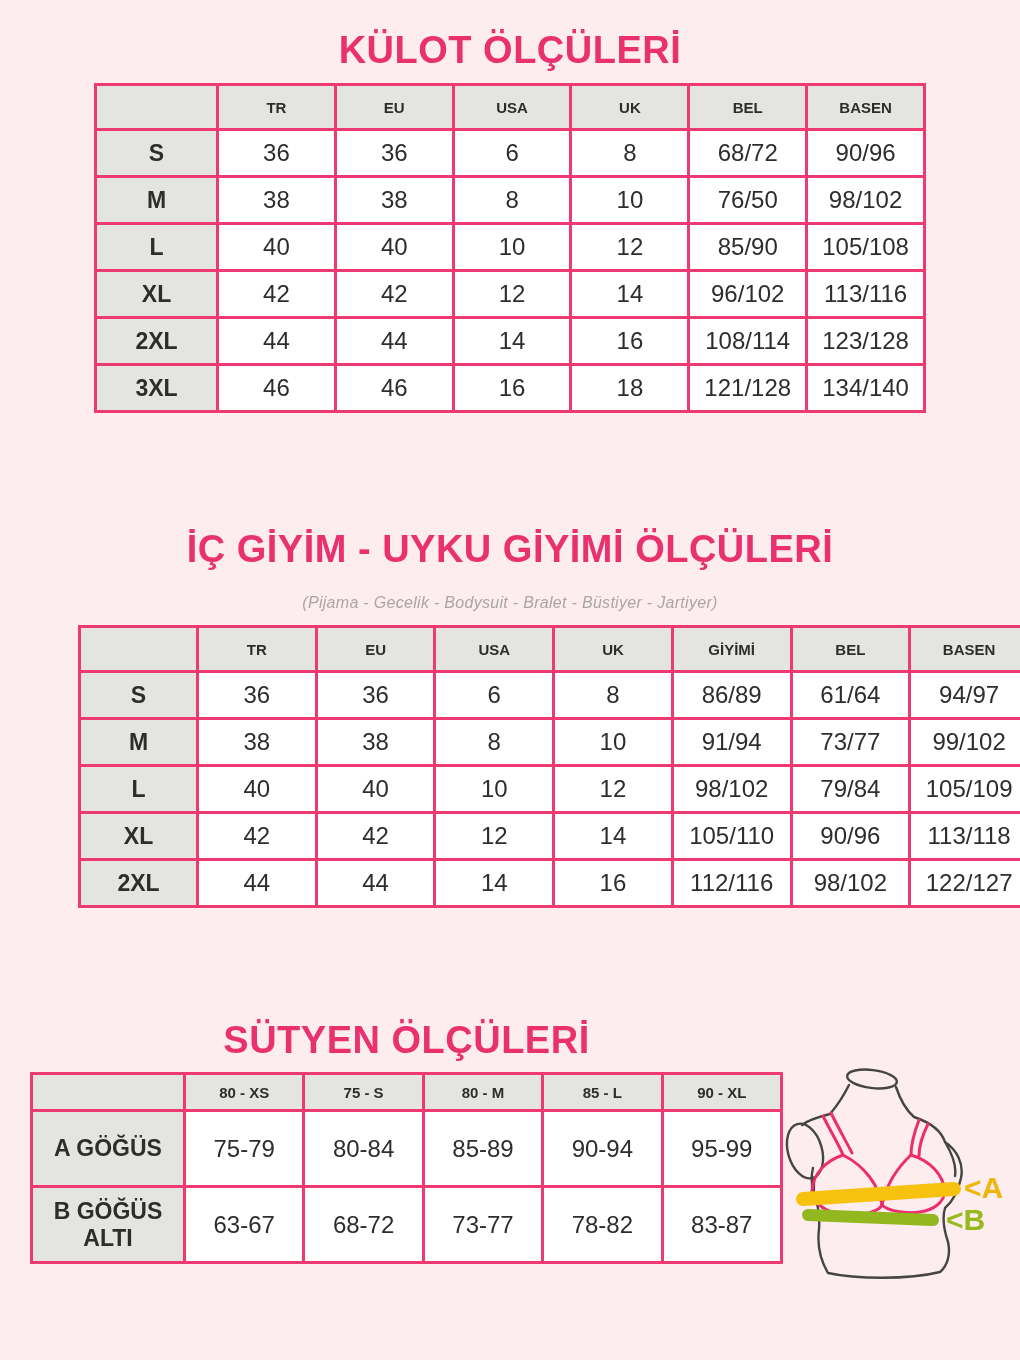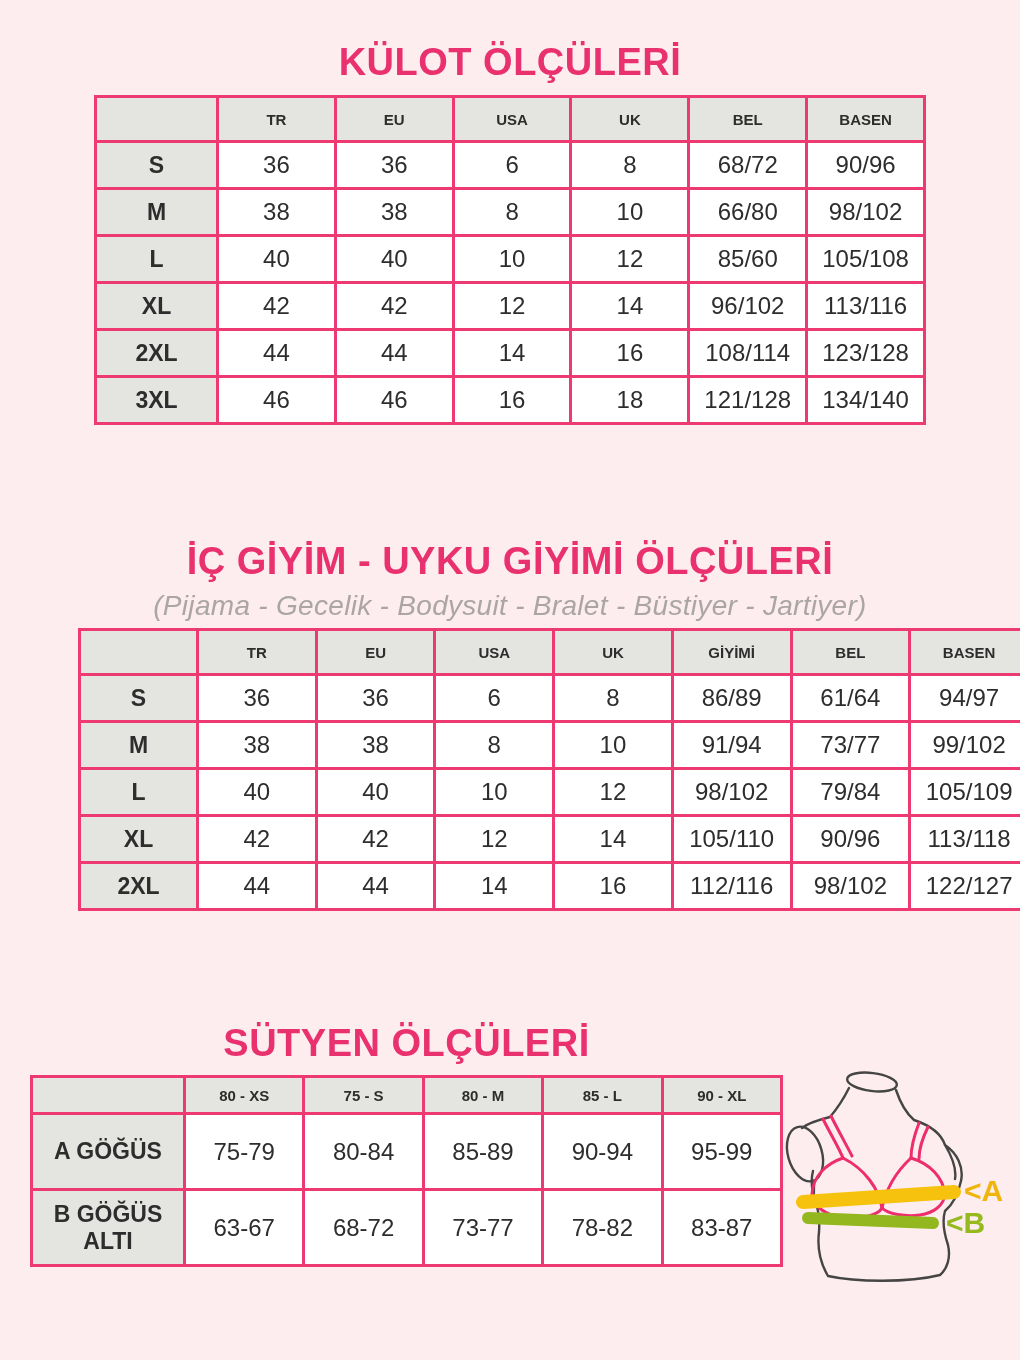--- a/index.html
+++ b/index.html
@@ -13,29 +13,29 @@
   .title {
     margin:0;
     text-align:center;
     font-size:38px;
     line-height:44px;
     font-weight:bold;
     color:#e93170;
     letter-spacing:0.5px;
   }
   .subtitle {
-    margin:11px 0 0 0;
+    margin:20px 0 0 0;
     text-align:center;
-    font-size:28px;
+    font-size:16px;
     line-height:24px;
     font-style:italic;
     color:#aba5a5;
     letter-spacing:0.3px;
   }
-  .sec1 { width:832px; margin:0 auto; padding-top:40px; }
+  .sec1 { width:832px; margin:0 auto; padding-top:28px; }
   .sec1 .tbl-host { margin-top:11px; }
   .sec2 { width:864px; margin:114px auto 0 auto; }
   .sec2 .tbl-host { margin-top:10px; }
   .sec3 { width:798px; margin:110px 0 0 30px; display:flex; align-items:flex-start; }
   .sec3-left { width:753px; }
   .sec3 .tbl-host { margin-top:10px; }
   .mannequin { width:237px; margin-top:40px; }
 
   table { border-collapse:collapse; table-layout:fixed; }
   th, td {
@@ -98,30 +98,30 @@
             <td>8</td>
             <td>68/72</td>
             <td>90/96</td>
           </tr>
           <tr>
             <th>M</th>
             <td>38</td>
             <td>38</td>
             <td>8</td>
             <td>10</td>
-            <td>66/80</td>
+            <td>76/50</td>
             <td>98/102</td>
           </tr>
           <tr>
             <th>L</th>
             <td>40</td>
             <td>40</td>
             <td>10</td>
             <td>12</td>
-            <td>85/60</td>
+            <td>85/90</td>
             <td>105/108</td>
           </tr>
           <tr>
             <th>XL</th>
             <td>42</td>
             <td>42</td>
             <td>12</td>
             <td>14</td>
             <td>96/102</td>
             <td>113/116</td>

